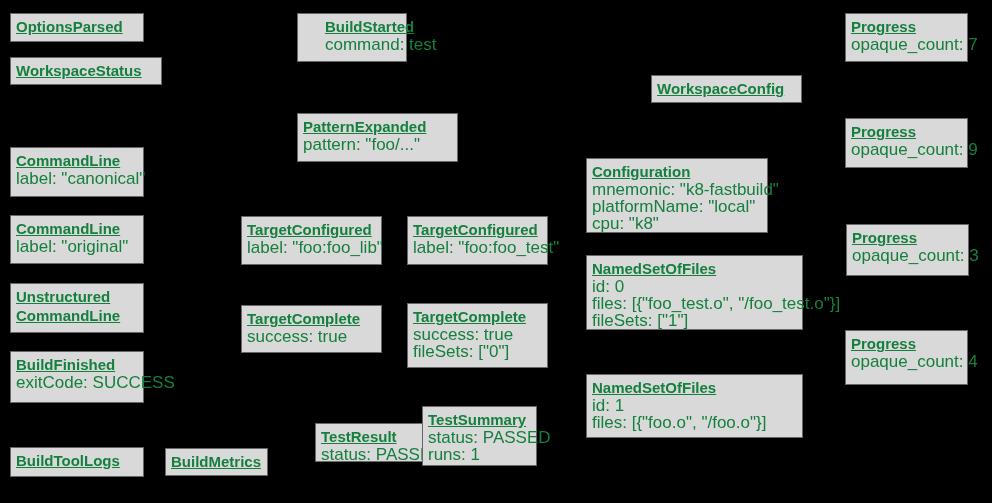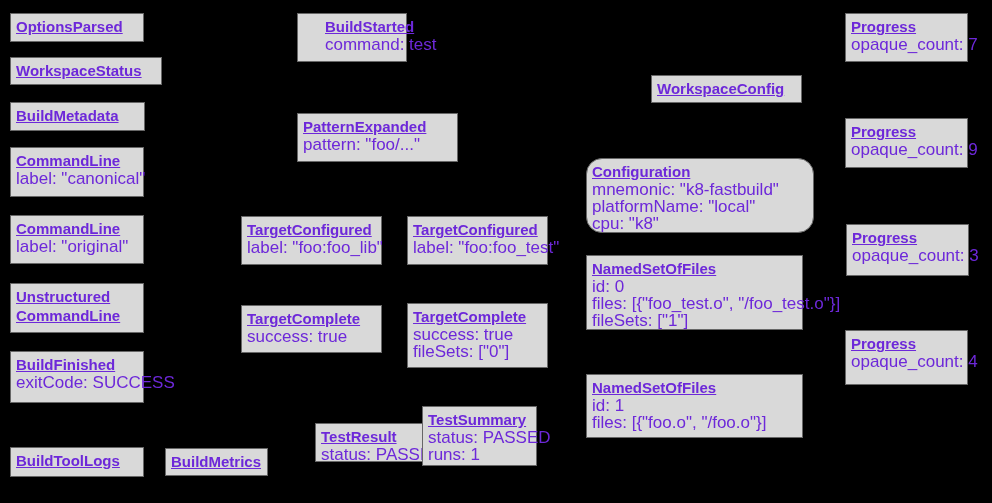--- a/index.html
+++ b/index.html
@@ -10,21 +10,21 @@
     height: 503px;
     background: #000000;
     overflow: hidden;
     font-family: "Liberation Sans", sans-serif;
   }
   .box {
     position: absolute;
     box-sizing: border-box;
     background: #d9d9d9;
     border: 1px solid #676767;
-    color: #6d28d9;
+    color: #15803d;
     padding: 3px 5px 0 5px;
     overflow: visible;
   }
   .box-title {
     font-size: 15px;
     font-weight: bold;
     line-height: 19px;
     text-decoration: underline;
     white-space: normal;
   }
@@ -40,23 +40,20 @@
 <div class="canvas">
 
   <div class="box" style="left:10px; top:13px; width:134px; height:29px;">
     <div class="box-title">OptionsParsed</div>
   </div>
 
   <div class="box" style="left:10px; top:57px; width:152px; height:28px;">
     <div class="box-title">WorkspaceStatus</div>
   </div>
 
-  <div class="box" style="left:10px; top:102px; width:135px; height:29px;">
-    <div class="box-title">BuildMetadata</div>
-  </div>
 
   <div class="box" style="left:10px; top:147px; width:134px; height:50px;">
     <div class="box-title">CommandLine</div>
     <div class="box-line">label: "canonical"</div>
   </div>
 
   <div class="box" style="left:10px; top:215px; width:134px; height:49px;">
     <div class="box-title">CommandLine</div>
     <div class="box-line">label: "original"</div>
   </div>
@@ -117,21 +114,21 @@
   <div class="box" style="left:422px; top:406px; width:115px; height:60px;">
     <div class="box-title">TestSummary</div>
     <div class="box-line">status: PASSED</div>
     <div class="box-line">runs: 1</div>
   </div>
 
   <div class="box" style="left:651px; top:75px; width:151px; height:28px;">
     <div class="box-title">WorkspaceConfig</div>
   </div>
 
-  <div class="box" style="left:586px; top:158px; width:228px; height:75px;border-radius:16px;">
+  <div class="box" style="left:586px; top:158px; width:182px; height:75px;">
     <div class="box-title">Configuration</div>
     <div class="box-line">mnemonic: "k8-fastbuild"</div>
     <div class="box-line">platformName: "local"</div>
     <div class="box-line">cpu: "k8"</div>
   </div>
 
   <div class="box" style="left:586px; top:255px; width:217px; height:75px;">
     <div class="box-title">NamedSetOfFiles</div>
     <div class="box-line">id: 0</div>
     <div class="box-line">files: [{"foo_test.o", "/foo_test.o"}]</div>

